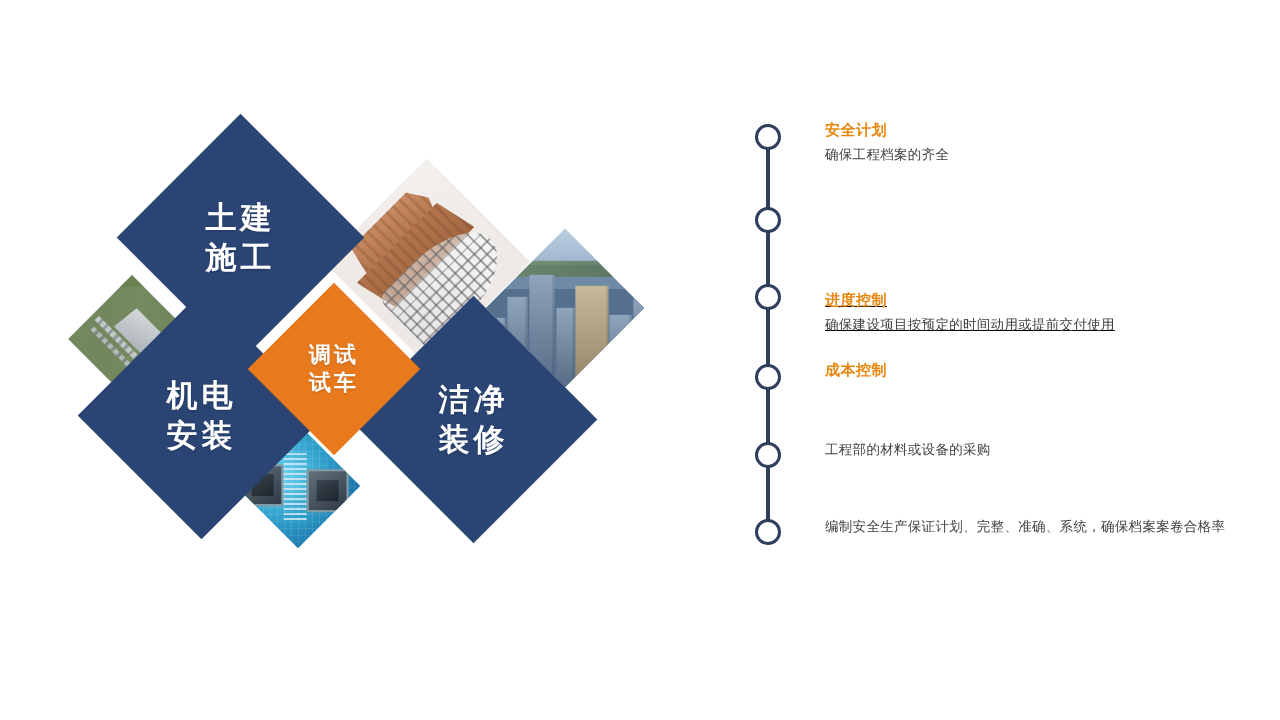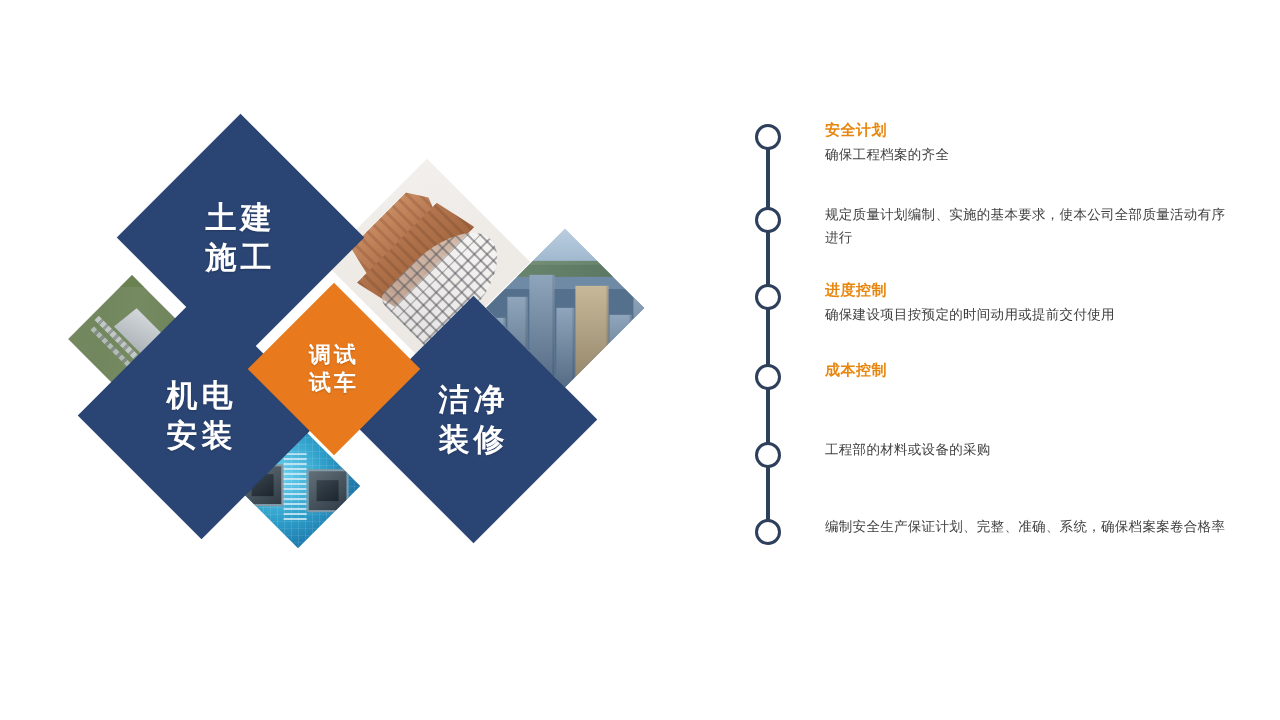--- a/index.html
+++ b/index.html
@@ -256,27 +256,26 @@
       <div class="tl-dot" style="top:14px;"></div>
       <div class="tl-body" style="top:10px;">
         <div class="tl-title">安全计划</div>
         <div class="tl-desc">确保工程档案的齐全</div>
       </div>
     </div>
 
     <div class="tl-item" style="top:83px;">
       <div class="tl-dot" style="top:14px;"></div>
       <div class="tl-body" style="top:10px;">
-        <div class="tl-desc">规定质量计划编制、实施的基本要求，使本公司全部质量活动有序进行</div>
       </div>
     </div>
 
     <div class="tl-item" style="top:160px;">
       <div class="tl-dot" style="top:14px;"></div>
-      <div class="tl-body" style="top:10px;">
+      <div class="tl-body" style="top:20px;text-decoration:underline;">
         <div class="tl-title">进度控制</div>
         <div class="tl-desc">确保建设项目按预定的时间动用或提前交付使用</div>
       </div>
     </div>
 
     <div class="tl-item" style="top:240px;">
       <div class="tl-dot" style="top:14px;"></div>
       <div class="tl-body" style="top:10px;">
         <div class="tl-title">成本控制</div>
       </div>

